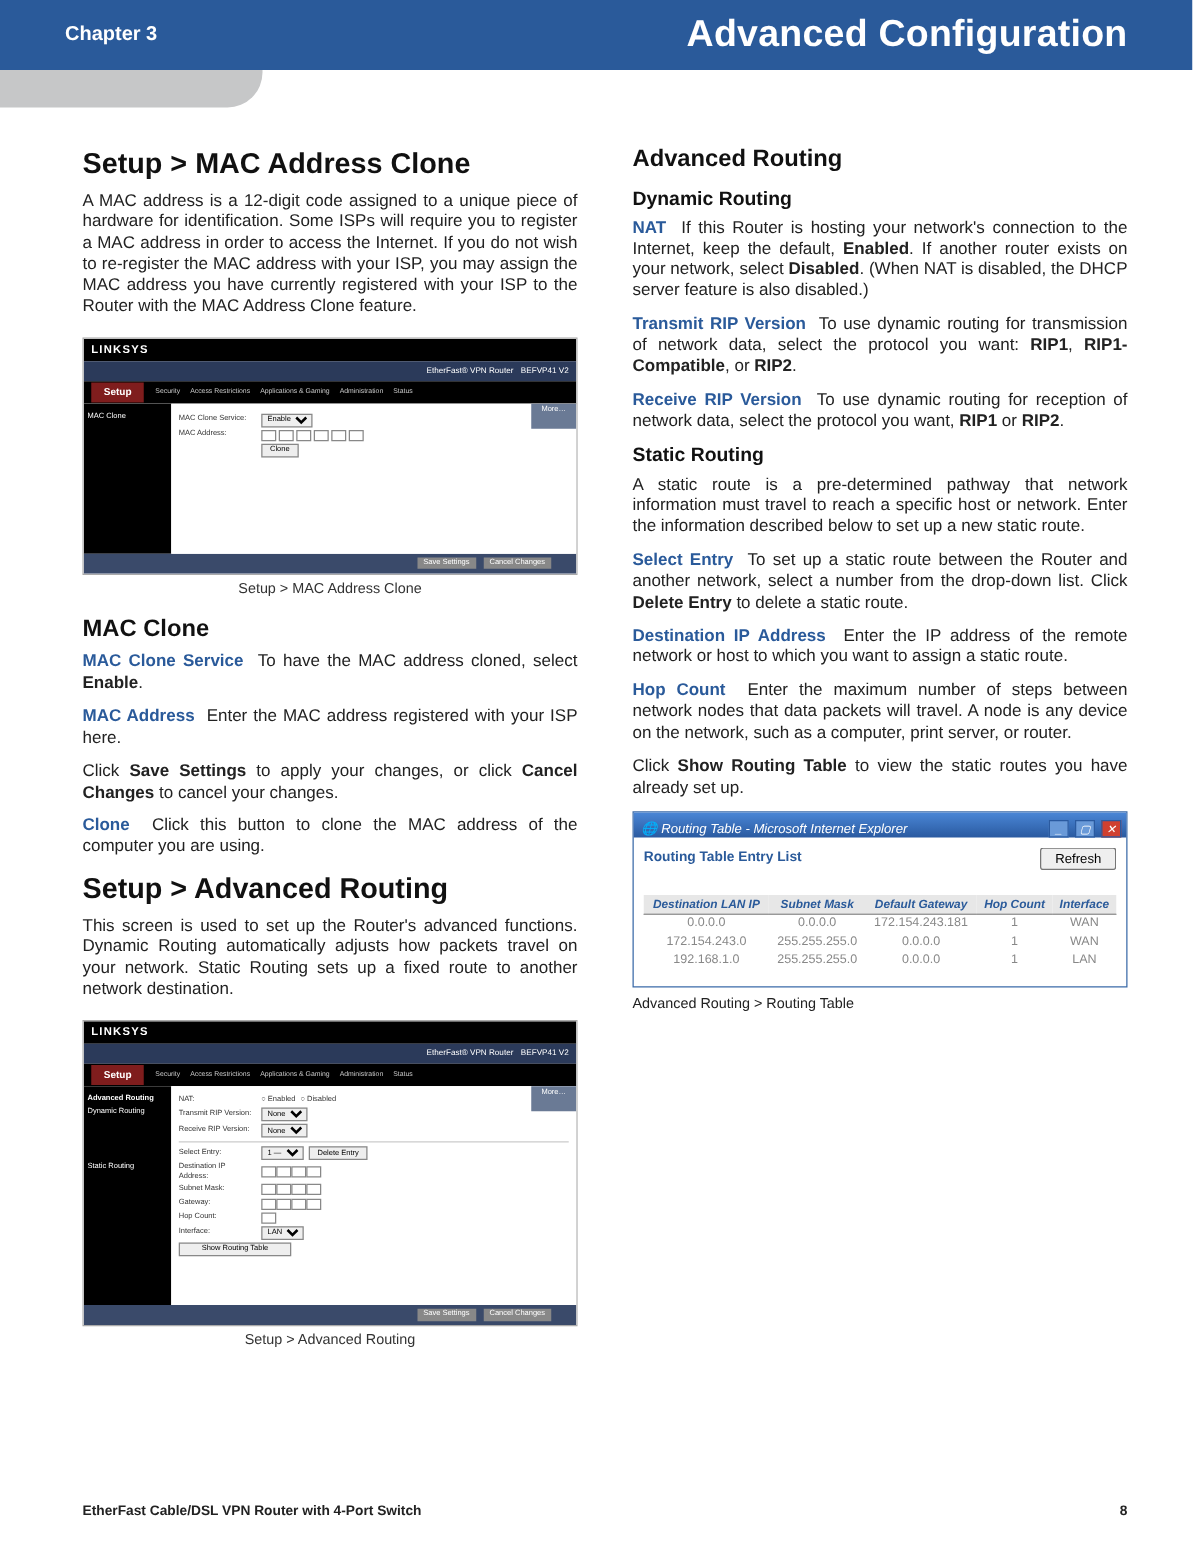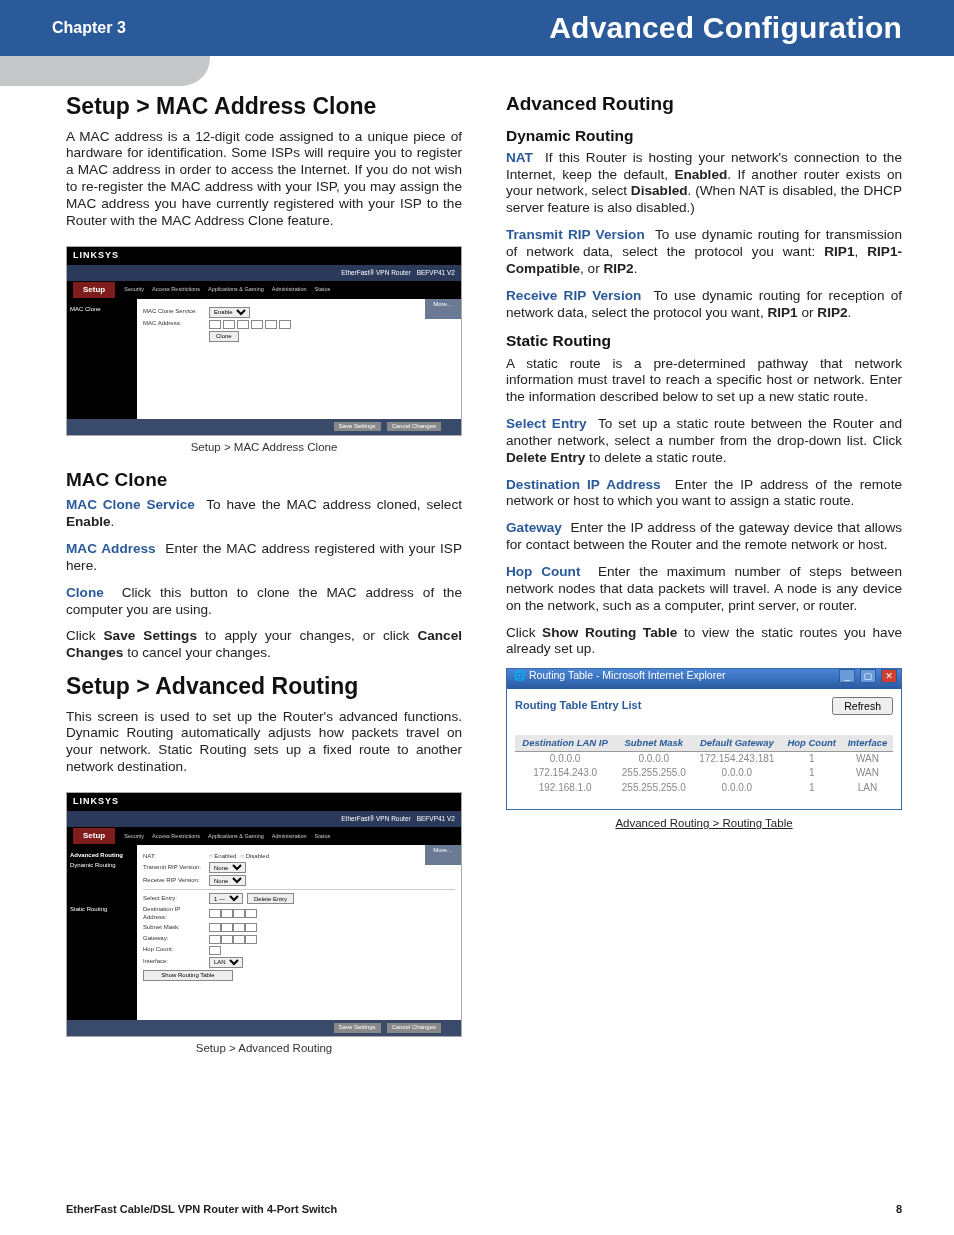--- a/index.html
+++ b/index.html
@@ -48,21 +48,21 @@
     left: 0;
     top: 56px;
     width: 210px;
     height: 30px;
     background: #c6c7c8;
     border-bottom-right-radius: 28px;
   }
   .columns {
     display: flex;
     gap: 44px;
-    padding: 36px 52px 0 66px;
+    padding: 60px 52px 0 66px;
   }
   .col {
     flex: 1 1 0;
     line-height: 1.24;
     font-size: 13.6px;
   }
   h2.section {
     font-family: "Myriad Pro Cond", "Arial Narrow", Arial, sans-serif;
     font-weight: 700;
     font-size: 23px;
@@ -139,24 +139,25 @@
     width: 100%;
     font-size: 10.5px;
     background: #fff;
     margin-top:4px;
   }
   .rt-title {
     background: linear-gradient(#4a86d6, #2a5aa0);
     color: #fff;
     height: 20px;
     display: flex;
-    align-items: flex-start;
+    align-items: flex-end;
     justify-content: space-between;
     padding: 0 4px 0 6px;
     font-size: 10.5px;
+    font-style: italic;
   }
   .rt-title .winbtns span {
     display: inline-block; width:16px; height:14px; background:#6a9ad8; border:1px solid #2a5aa0; margin-left:2px; text-align:center; font-size:9px; line-height:13px;
   }
   .rt-title .winbtns .close { background:#d04030; }
   .rt-body { padding: 8px 8px 14px 8px; }
   .rt-top { display:flex; justify-content:space-between; align-items:center; margin-bottom:20px;}
   .rt-top .label { color:#2a5a9a; font-weight:700; font-size:11px;}
   .rt-top button { font-size:10.5px; padding:1px 10px; }
   table.rt {
@@ -173,21 +174,21 @@
     text-align: center;
     font-size:9.5px;
     font-style:italic;
   }
   table.rt td {
     color: #888;
     padding: 1px 4px;
     text-align: center;
   }
   .figcap2 {
-    text-align:center; font-size:11.5px; margin-top:6px;text-decoration:underline;
+    text-align:left; font-size:11.5px; margin-top:6px;
   }
 
   .footer {
     position: absolute;
     bottom: 20px;
     left: 66px;
     right: 52px;
     display: flex;
     justify-content: space-between;
     font-size: 11px;
@@ -267,25 +268,25 @@
       <h3 class="subsection">MAC Clone</h3>
       <p>
         <span class="term">MAC Clone Service</span>&nbsp;
         <span>To have the MAC address cloned, select </span><span class="b">Enable</span><span>.</span>
       </p>
       <p>
         <span class="term">MAC Address</span>&nbsp;
         <span>Enter the MAC address registered with your ISP here.</span>
       </p>
       <p>
+        <span>Click </span><span class="b">Save Settings</span><span> to apply your changes, or click </span><span class="b">Cancel Changes</span><span> to cancel your changes.</span>
+      </p>
+      <p>
         <span class="term">Clone</span>&nbsp;
         <span>Click this button to clone the MAC address of the computer you are using.</span>
-      </p>
-      <p>
-        <span>Click </span><span class="b">Save Settings</span><span> to apply your changes, or click </span><span class="b">Cancel Changes</span><span> to cancel your changes.</span>
       </p>
 
       <h2 class="section">Setup &gt; Advanced Routing</h2>
       <p>This screen is used to set up the Router's advanced functions. Dynamic Routing automatically adjusts how packets travel on your network. Static Routing sets up a fixed route to another network destination.</p>
 
       
       <div class="fig figb">
         <div class="mini">
           <div class="mhead">LINKSYS</div>
           <div class="mbar">
@@ -382,24 +383,20 @@
 
       <h4 class="subsub">Static Routing</h4>
       <p>A static route is a pre-determined pathway that network information must travel to reach a specific host or network. Enter the information described below to set up a new static route.</p>
       <p>
         <span class="term">Select Entry</span>&nbsp;
         <span>To set up a static route between the Router and another network, select a number from the drop-down list. Click </span><span class="b">Delete Entry</span><span> to delete a static route.</span>
       </p>
       <p>
         <span class="term">Destination IP Address</span>&nbsp;
         <span>Enter the IP address of the remote network or host to which you want to assign a static route.</span>
-      </p>
-      <p>
-        <span class="term">Gateway</span>&nbsp;
-        <span>Enter the IP address of the gateway device that allows for contact between the Router and the remote network or host.</span>
       </p>
       <p>
         <span class="term">Hop Count</span>&nbsp;
         <span>Enter the maximum number of steps between network nodes that data packets will travel. A node is any device on the network, such as a computer, print server, or router.</span>
       </p>
       <p>
         <span>Click </span><span class="b">Show Routing Table</span><span> to view the static routes you have already set up.</span>
       </p>
 
       <div class="rt-window">

